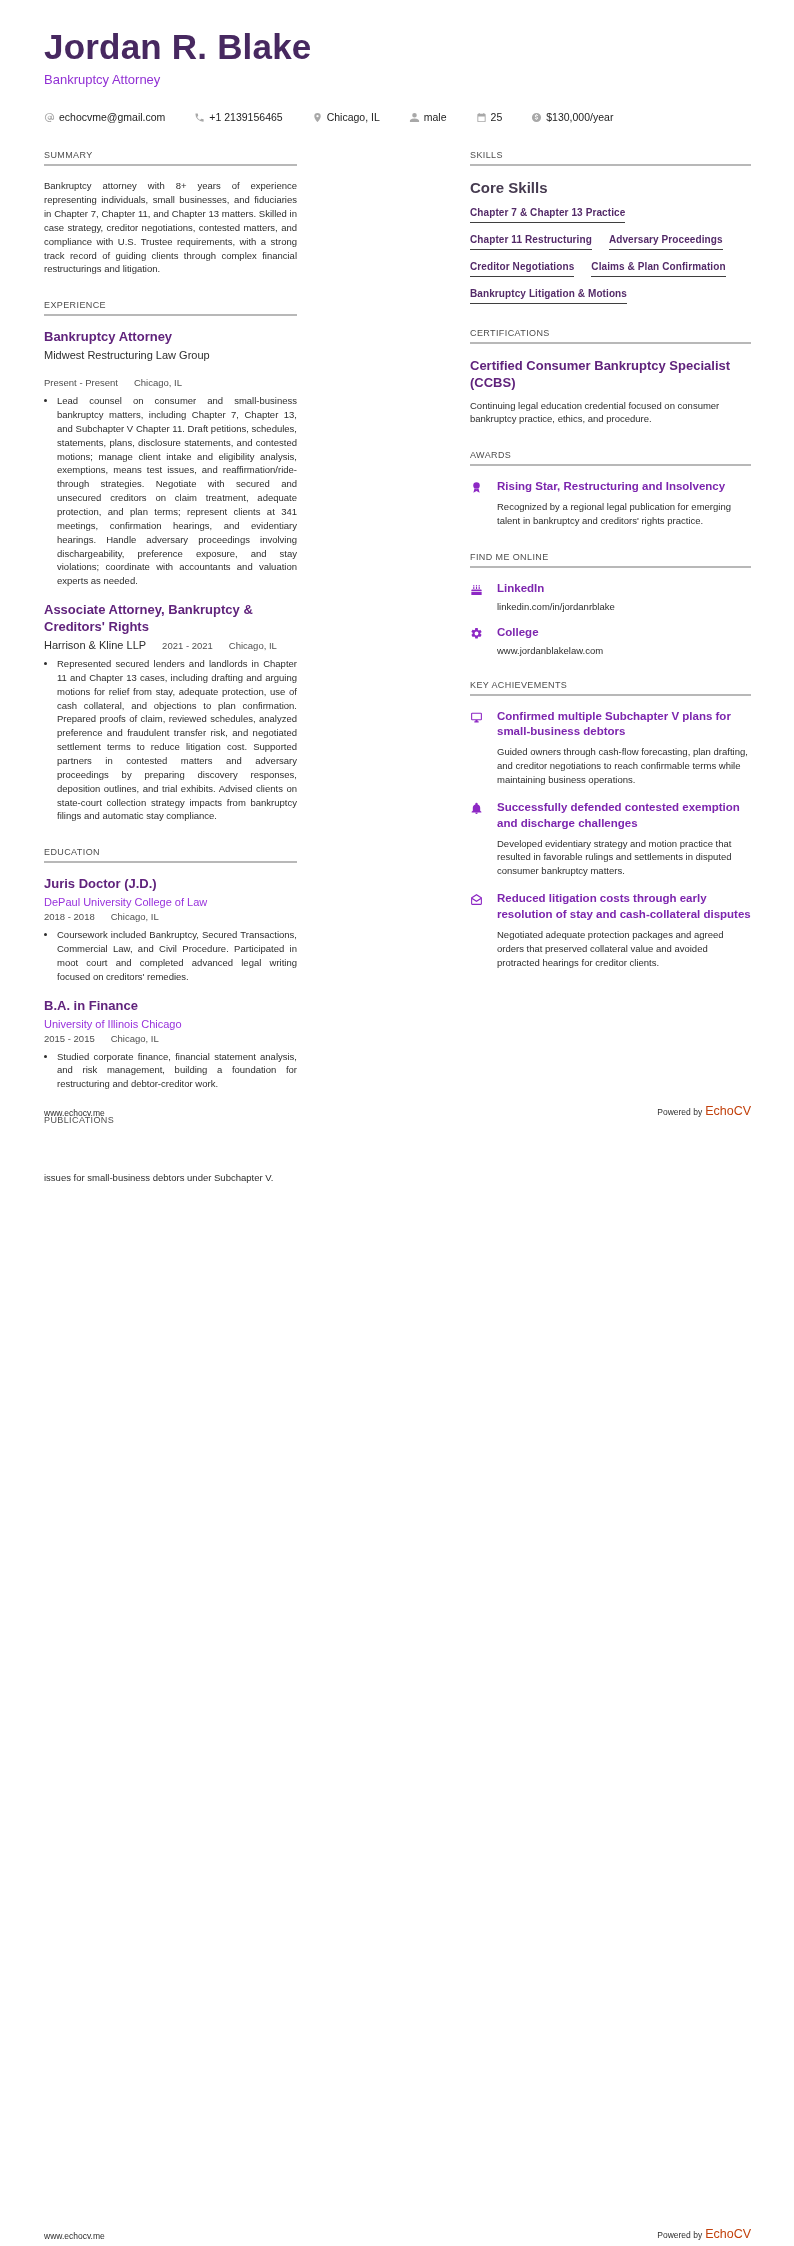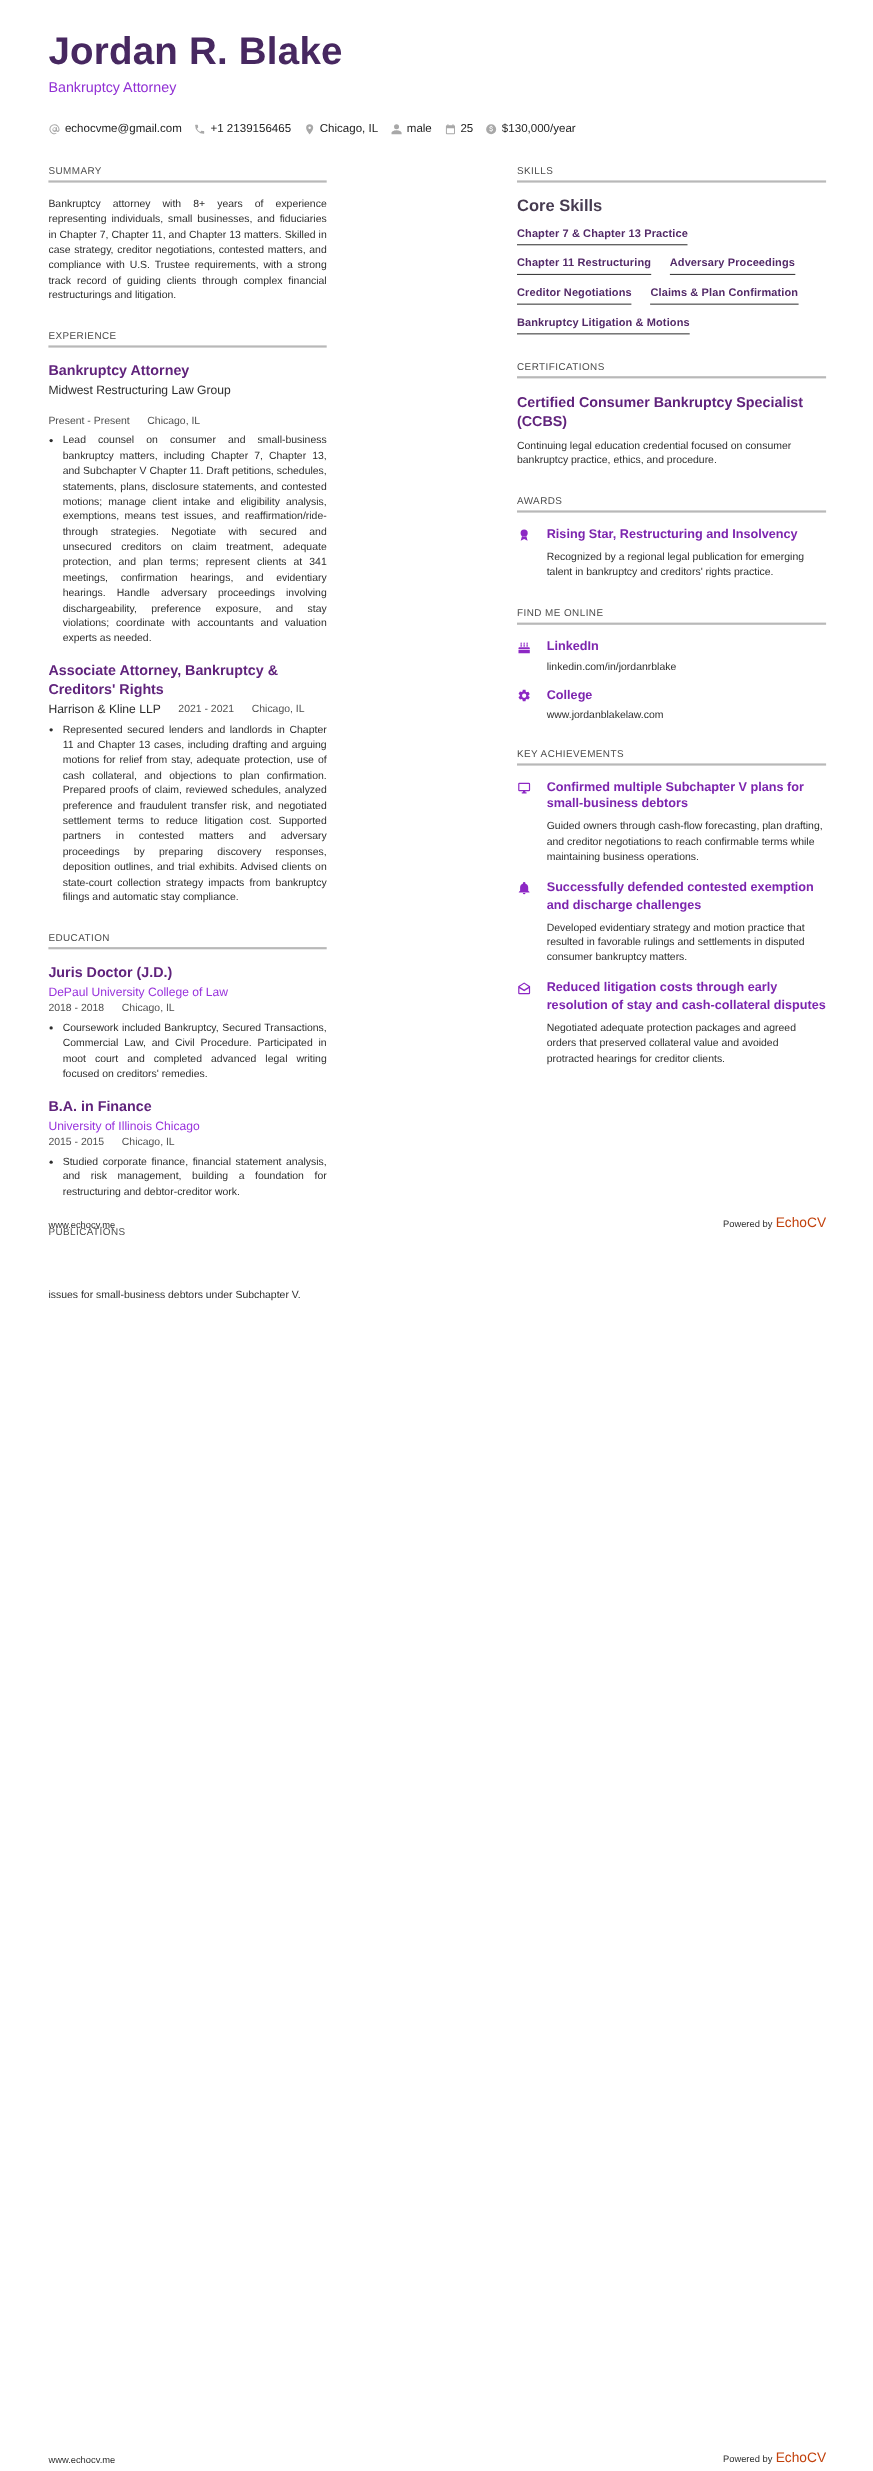--- a/index.html
+++ b/index.html
@@ -3,38 +3,38 @@
 <meta charset="utf-8">
 <style>
   html,body{margin:0;padding:0;background:#fff;}
   body{width:794px;font-family:"Liberation Sans",sans-serif;-webkit-font-smoothing:antialiased;}
   .page{position:relative;width:794px;height:1123px;background:#fff;overflow:hidden;}
   .inner{padding:27px 43px 0 44px;}
   .inner2{padding:48px 43px 0 44px;}
 
   .name{font-size:35px;font-weight:600;color:#472860;margin:0;letter-spacing:.2px;line-height:1.15;}
   .role{font-size:13px;color:#9130d4;font-weight:500;margin-top:5px;}
-  .contacts{display:flex;align-items:flex-end;gap:11px;margin-top:24px;font-size:10.5px;color:#222;white-space:nowrap;}
+  .contacts{display:flex;align-items:flex-end;gap:29px;margin-top:24px;font-size:10.5px;color:#222;white-space:nowrap;}
   .citem{display:inline-flex;align-items:center;gap:4px;}
   .cicon{width:11px;height:11px;fill:#a8a8a8;flex:none;}
 
   .cols{display:flex;justify-content:space-between;margin-top:27px;}
   .col-l{width:253px;}
   .col-r{width:281px;}
 
   .sec{margin-bottom:24px;}
   .sec-h{font-size:9px;color:#4c4c4c;letter-spacing:.4px;padding-bottom:4px;border-bottom:2px solid #b8b8b8;margin-bottom:13px;}
 
   .body{font-size:9.5px;line-height:1.46;color:#2d2d2d;margin:0;}
   .just{text-align:justify;}
   .mt7{margin-top:7px;}
 
   .entry{margin-bottom:14px;}
   .etitle{font-size:13px;font-weight:600;color:#60237c;line-height:1.3;}
-  .emeta{display:flex;align-items:center;gap:16px;margin-top:3px;flex-wrap:wrap;}
+  .emeta{display:flex;align-items:flex-end;gap:16px;margin-top:3px;flex-wrap:wrap;}
   .company{font-size:11px;color:#2d2d2d;}
   .mgray{font-size:9.5px;color:#4f4f4f;}
   .bullets{margin:6px 0 0;padding-left:13px;}
   .bullets li{font-size:9.5px;line-height:1.46;color:#2d2d2d;}
 
   .school{font-size:11px;color:#9832dc;font-weight:500;margin-top:3px;}
 
   .skill-group{font-size:15px;font-weight:600;color:#463b50;margin-bottom:11px;}
   .tags{display:flex;flex-wrap:wrap;column-gap:17px;row-gap:11px;}
   .tag{font-size:10px;font-weight:700;color:#532a68;padding-bottom:4px;border-bottom:1.5px solid #3f3f3f;letter-spacing:.1px;}

